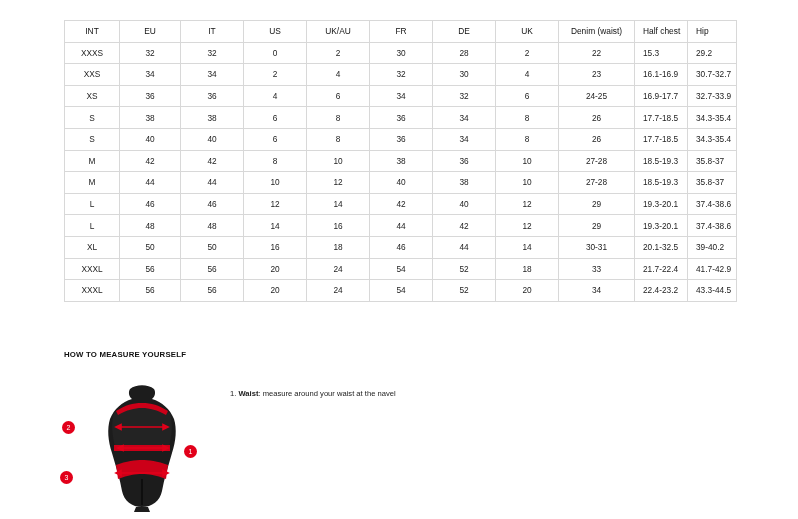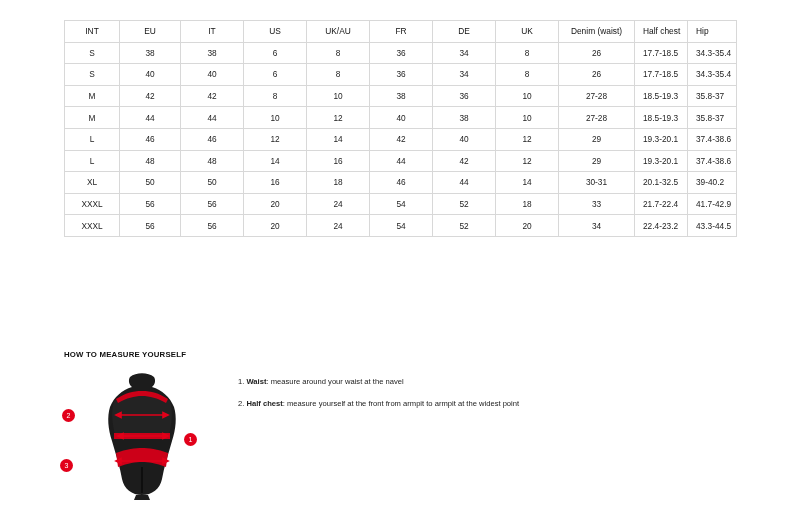--- a/index.html
+++ b/index.html
@@ -71,37 +71,37 @@
     position: absolute;
     left: 64px;
     top: 350px;
     width: 680px;
   }
   .measure-title {
     font-size: 7.8px;
     font-weight: bold;
     letter-spacing: 0.2px;
     color: #111111;
-    margin-bottom: 8px;
+    margin-bottom: 20px;
   }
   .measure-body {
     position: relative;
     display: flex;
     align-items: flex-start;
   }
   .figure-box {
     width: 110px;
     height: 130px;
     position: relative;
     flex: 0 0 110px;
     margin-left: 28px;
     margin-top: 4px;
   }
   .measure-list {
-    margin-left: 36px;
+    margin-left: 28px;
     margin-top: 10px;
     flex: 1 1 auto;
   }
   .measure-item {
     font-size: 7.6px;
     color: #222222;
     margin-bottom: 13px;
     line-height: 1.2;
   }
   .measure-item b {
@@ -160,20 +160,59 @@
           <th>FR</th>
           <th>DE</th>
           <th>UK</th>
           <th>Denim (waist)</th>
           <th class="left-cell">Half chest</th>
           <th class="left-cell">Hip</th>
         </tr>
       </thead>
       <tbody>
         <tr>
+          <td>XXXS</td>
+          <td>32</td>
+          <td>32</td>
+          <td>0</td>
+          <td>2</td>
+          <td>30</td>
+          <td>28</td>
+          <td>2</td>
+          <td>22</td>
+          <td class="left-cell">15.3</td>
+          <td class="left-cell">29.2</td>
+        </tr>
+        <tr>
+          <td>XXS</td>
+          <td>34</td>
+          <td>34</td>
+          <td>2</td>
+          <td>4</td>
+          <td>32</td>
+          <td>30</td>
+          <td>4</td>
+          <td>23</td>
+          <td class="left-cell">16.1-16.9</td>
+          <td class="left-cell">30.7-32.7</td>
+        </tr>
+        <tr>
+          <td>XS</td>
+          <td>36</td>
+          <td>36</td>
+          <td>4</td>
+          <td>6</td>
+          <td>34</td>
+          <td>32</td>
+          <td>6</td>
+          <td>24-25</td>
+          <td class="left-cell">16.9-17.7</td>
+          <td class="left-cell">32.7-33.9</td>
+        </tr>
+        <tr>
           <td>S</td>
           <td>38</td>
           <td>38</td>
           <td>6</td>
           <td>8</td>
           <td>36</td>
           <td>34</td>
           <td>8</td>
           <td>26</td>
           <td class="left-cell">17.7-18.5</td>
@@ -331,22 +370,18 @@
         <div class="badge badge-1">1</div>
         <div class="badge badge-2">2</div>
         <div class="badge badge-3">3</div>
       </div>
 
       <div class="measure-list">
         <div class="measure-item">
           <span>1.</span>
           <b>Waist</b><span>: measure around your waist at the navel</span>
         </div>
-        <div class="measure-item">
-          <span>2.</span>
-          <b>Half chest</b><span>: measure yourself at the front from armpit to armpit at the widest point</span>
-        </div>
       </div>
 
     </div>
   </div>
 
 </div>
 
 </body></html>

